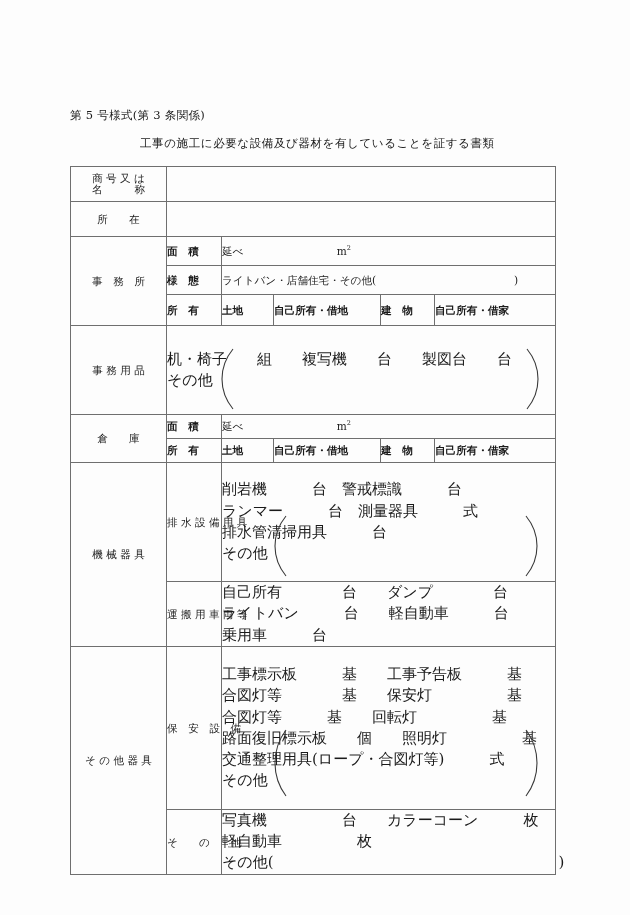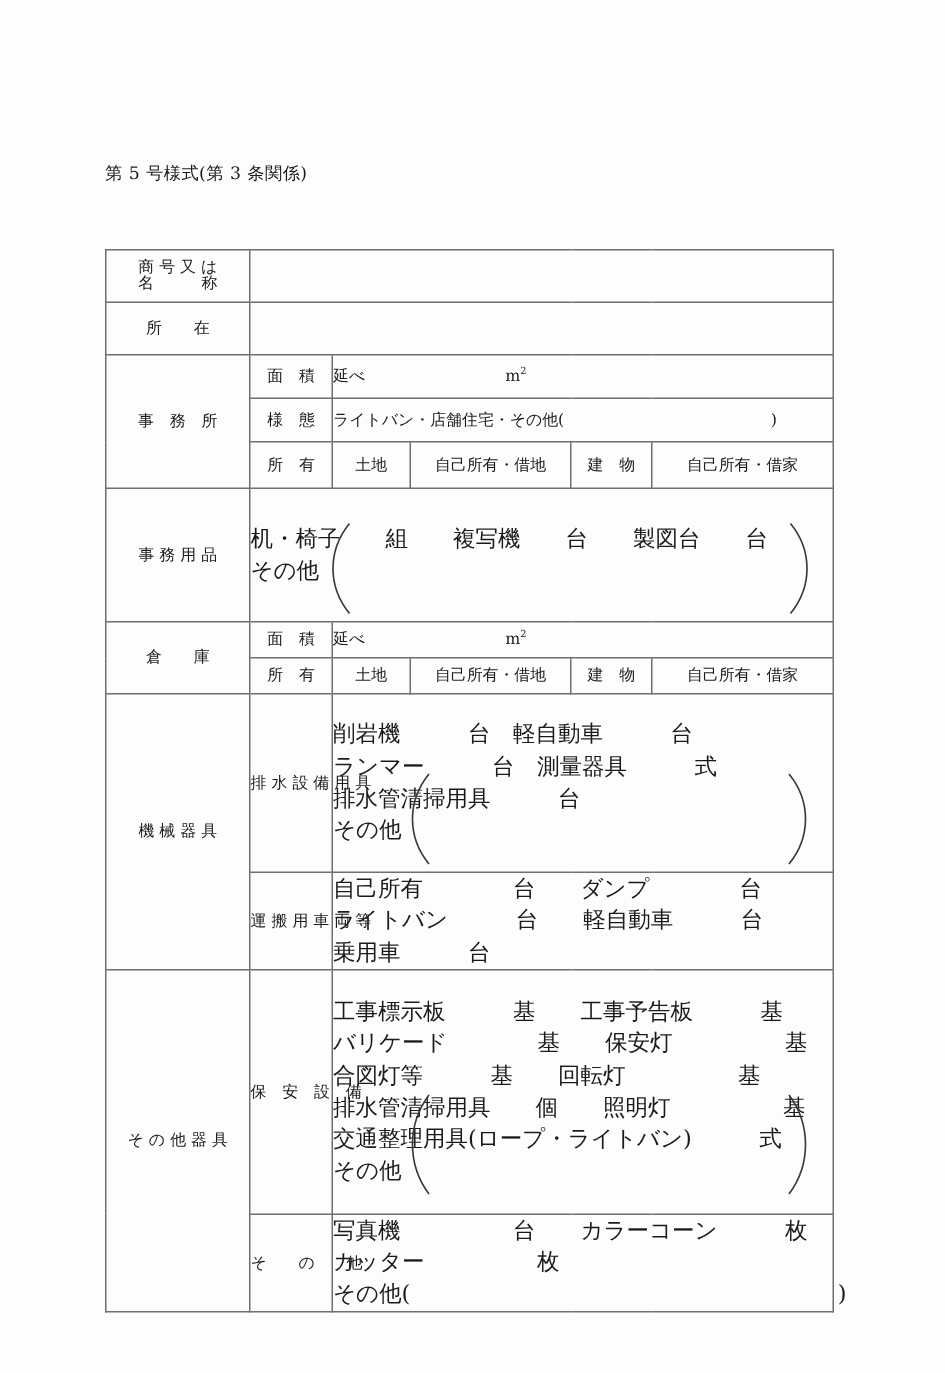--- a/index.html
+++ b/index.html
@@ -59,23 +59,23 @@
   .lab {
     text-align: center;
     white-space: nowrap;
     padding: 0 6px;
   }
   .lab-2line {
     padding: 5px 7px;
     line-height: 1.35;
   }
   .ctr {
-    text-align: center;
     white-space: nowrap;
     padding: 0 4px;
+    font-weight: bold;
   }
   .cell-body {
     padding: 4px 0 4px 8px;
     vertical-align: top;
     position: relative;
   }
   .cell-body-mid {
     padding: 4px 0 4px 8px;
     vertical-align: middle;
     position: relative;
@@ -102,20 +102,21 @@
   }
   .bigparen svg { display: block; }
 </style>
 </head>
 <body>
 
 <div class="page">
 
   <div class="form-no">第 5 号様式(第 3 条関係)</div>
 
+  <div class="doc-title">工事の施工に必要な設備及び器材を有していることを証する書類</div>
 
   <table class="form">
     <colgroup>
       <col style="width:96px">
       <col style="width:55px">
       <col style="width:52px">
       <col style="width:107px">
       <col style="width:54px">
       <col style="width:121px">
     </colgroup>
@@ -188,21 +189,21 @@
         <td class="ctr">土地</td>
         <td class="ctr">自己所有・借地</td>
         <td class="ctr">建　物</td>
         <td class="ctr">自己所有・借家</td>
       </tr>
 
       <tr>
         <td class="lab" rowspan="2">機 械 器 具</td>
         <td class="lab">排 水 設 備 用 具</td>
         <td class="cell-body" colspan="4" style="height:118px">
-          <div class="ln">削岩機　　　台　軽自動車　　　台</div>
+          <div class="ln">削岩機　　　台　警戒標識　　　台</div>
           <div class="ln">ランマー　　　台　測量器具　　　式</div>
           <div class="ln">排水管清掃用具　　　台</div>
           <div class="ln">その他</div>
           <div class="bigparen" style="left:50px;top:52px">
             <svg width="268" height="62" viewBox="0 0 268 62">
               <path d="M14 1 C5 12, 3 22, 3 31 C3 40, 5 50, 14 61" fill="none" stroke="#3a3a3a" stroke-width="1.1"></path>
               <path d="M254 1 C263 12, 265 22, 265 31 C265 40, 263 50, 254 61" fill="none" stroke="#3a3a3a" stroke-width="1.1"></path>
             </svg>
           </div>
         </td>
@@ -215,38 +216,38 @@
           <div class="ln">ライトバン　　　台　　軽自動車　　　台</div>
           <div class="ln">乗用車　　　台</div>
         </td>
       </tr>
 
       <tr>
         <td class="lab" rowspan="2">そ の 他 器 具</td>
         <td class="lab">保　安　設　備</td>
         <td class="cell-body" colspan="4" style="height:162px">
           <div class="ln">工事標示板　　　基　　工事予告板　　　基</div>
-          <div class="ln">バリケード　　　　基　　保安灯　　　　　基</div>
+          <div class="ln">合図灯等　　　　基　　保安灯　　　　　基</div>
           <div class="ln">合図灯等　　　基　　回転灯　　　　　基</div>
-          <div class="ln">排水管清掃用具　　個　　照明灯　　　　　基</div>
-          <div class="ln">交通整理用具(ロープ・ライトバン)　　　式</div>
+          <div class="ln">路面復旧標示板　　個　　照明灯　　　　　基</div>
+          <div class="ln">交通整理用具(ロープ・合図灯等)　　　式</div>
           <div class="ln">その他</div>
           <div class="bigparen" style="left:50px;top:82px">
             <svg width="268" height="68" viewBox="0 0 268 68">
               <path d="M14 1 C5 13, 3 24, 3 34 C3 44, 5 55, 14 67" fill="none" stroke="#3a3a3a" stroke-width="1.1"></path>
               <path d="M254 1 C263 13, 265 24, 265 34 C265 44, 263 55, 254 67" fill="none" stroke="#3a3a3a" stroke-width="1.1"></path>
             </svg>
           </div>
         </td>
       </tr>
 
       <tr>
         <td class="lab">そ　　の　　他</td>
         <td class="cell-body" colspan="4" style="height:50px">
           <div class="ln">写真機　　　　　台　　カラーコーン　　　枚</div>
-          <div class="ln">カッター　　　　　枚</div>
+          <div class="ln">軽自動車　　　　　枚</div>
           <div class="ln">その他(　　　　　　　　　　　　　　　　　　　)</div>
         </td>
       </tr>
 
     </tbody>
   </table>
 </div>
 
 </body></html>

